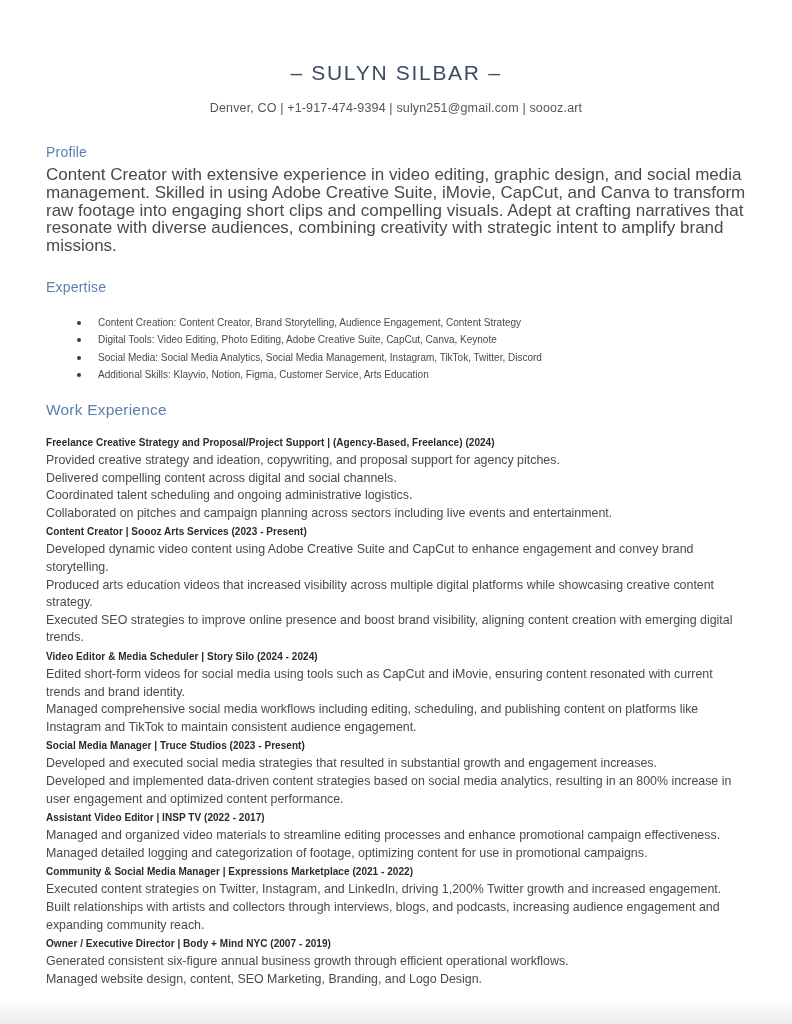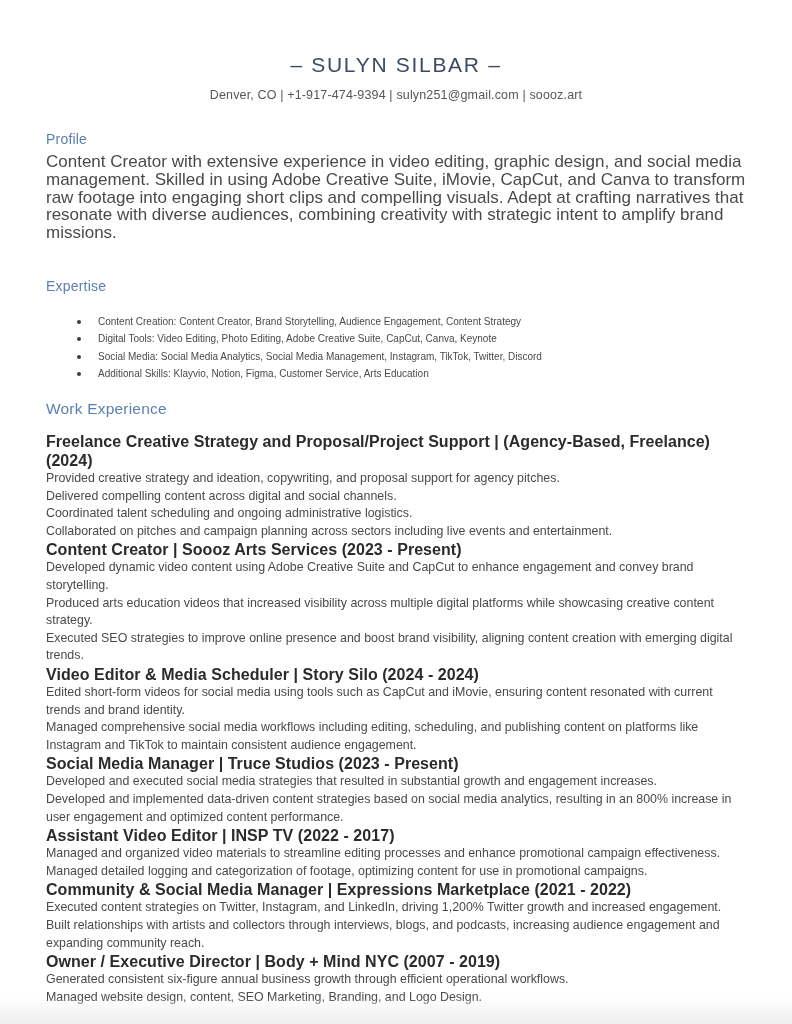--- a/index.html
+++ b/index.html
@@ -28,21 +28,21 @@
   .header {
     text-align: center;
     padding-top: 44px;
   }
   .name {
     font-size: 21px;
     letter-spacing: 1.7px;
     color: #3d4a63;
     font-weight: 400;
     line-height: 1.2;
-    margin: 8px;
+    margin: 16px;
   }
   .contact {
     margin-top: 11px;
     font-size: 12.5px;
     color: #56565a;
     letter-spacing: 0.15px;
   }
   
   .section {
     margin-top: 0;
@@ -50,21 +50,21 @@
   .section-title {
     color: #5b7fb0;
     font-weight: 400;
     letter-spacing: 0.2px;
     font-size: 14px;
     line-height: 1.3;
   }
   .section-title.lg { font-size: 15.5px; }
 
   #sec-profile   { margin-top: 28px; }
-  #sec-expertise { margin-top: 36px; }
+  #sec-expertise { margin-top: 24px; }
   #sec-work      { margin-top: 16px; }
 
   .body-text {
     font-size: 17px;
     line-height: 17.6px;
     color: #4a4a4a;
     margin-top: 5px;
   }
   ul.bullets {
     list-style: none;
@@ -87,21 +87,21 @@
     width: 4px;
     height: 4px;
     border-radius: 50%;
     background: #3b3b3b;
   }
   
   .jobs { margin-top: 13px; }
   .job { margin-top: 0; }
   .job + .job { margin-top: 0px; }
   .job-title {
-    font-size: 16px;
+    font-size: 10px;
     font-weight: bold;
     color: #2b2b2b;
     line-height: 19px;
     letter-spacing: 0.05px;
   }
   .job-line {
     font-size: 12.4px;
     line-height: 17.6px;
     color: #4a4a4a;
   }

